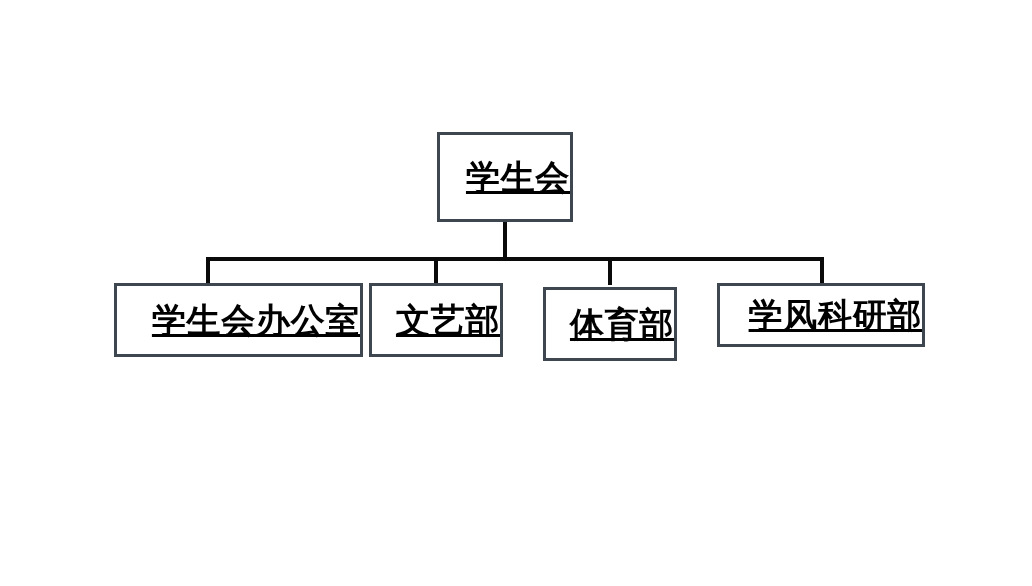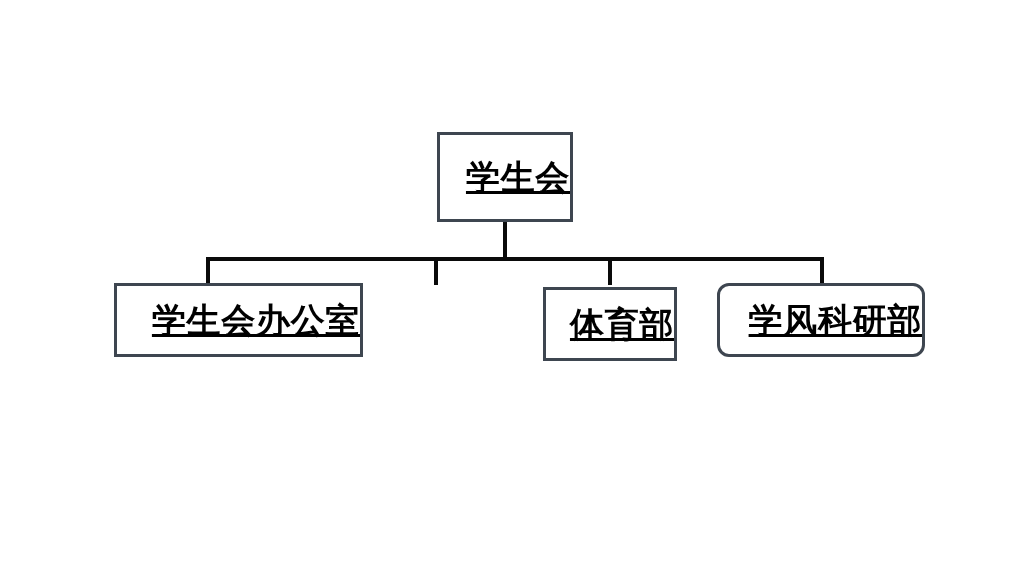--- a/index.html
+++ b/index.html
@@ -61,22 +61,25 @@
 
   <div class="connector connector-v" style="left:206px; top:257px; height:28px;"></div>
   <div class="connector connector-v" style="left:434px; top:257px; height:28px;"></div>
   <div class="connector connector-v" style="left:608px; top:257px; height:28px;"></div>
   <div class="connector connector-v" style="left:820px; top:257px; height:28px;"></div>
 
   <div class="node node-child" style="left:86px; top:283px; width:249px; height:74px;margin-left:28px;">
     <span class="node-label">学生会办公室</span>
   </div>
 
+  <div class="node node-child" style="left:369px; top:283px; width:134px; height:74px;">
+    <span class="node-label">文艺部</span>
+  </div>
 
   <div class="node node-child" style="left:543px; top:287px; width:134px; height:74px;">
     <span class="node-label">体育部</span>
   </div>
 
-  <div class="node node-child" style="left:717px; top:283px; width:208px; height:74px;border-radius:12px;">
+  <div class="node node-child" style="left:717px; top:283px; width:208px; height:64px;">
     <span class="node-label">学风科研部</span>
   </div>
 
 </div>
 
 </body></html>

